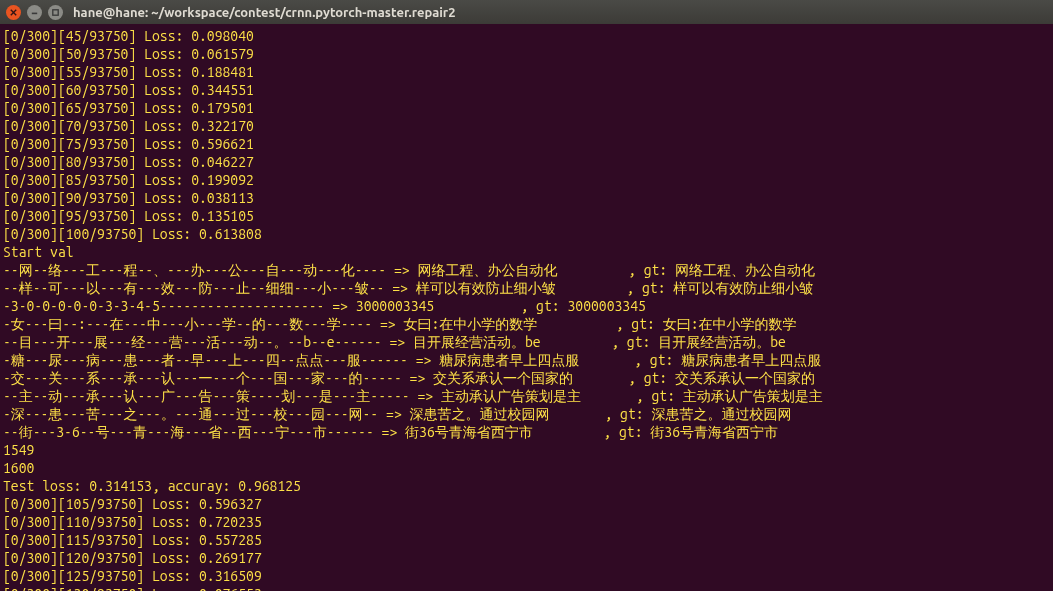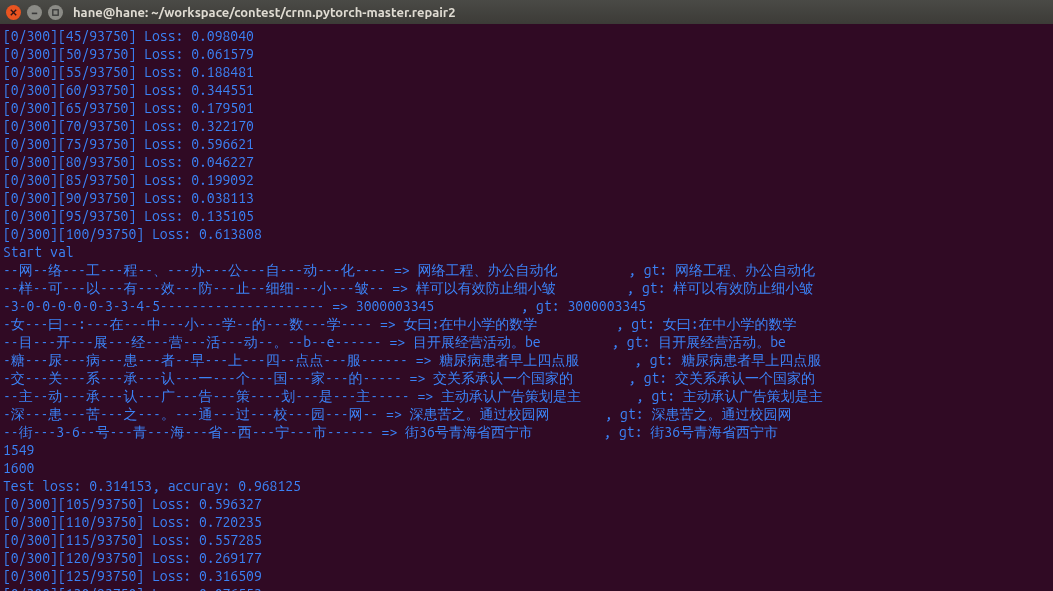--- a/index.html
+++ b/index.html
@@ -49,21 +49,21 @@
   .title {
     color: #dfdbd2;
     font-weight: bold;
     font-size: 13px;
     font-family: "Ubuntu", sans-serif;
     margin-left: 4px;
   }
   .terminal {
     flex: 1;
     background: #300a24;
-    color: #3b82f6;
+    color: #fde047;
     padding: 3px 3px;
     font-size: 14px;
     line-height: 18px;
     white-space: pre;
     overflow: hidden;
     font-family: "Ubuntu Mono", monospace;
   }
   .terminal div { white-space: pre; }
 </style>
 </head>

